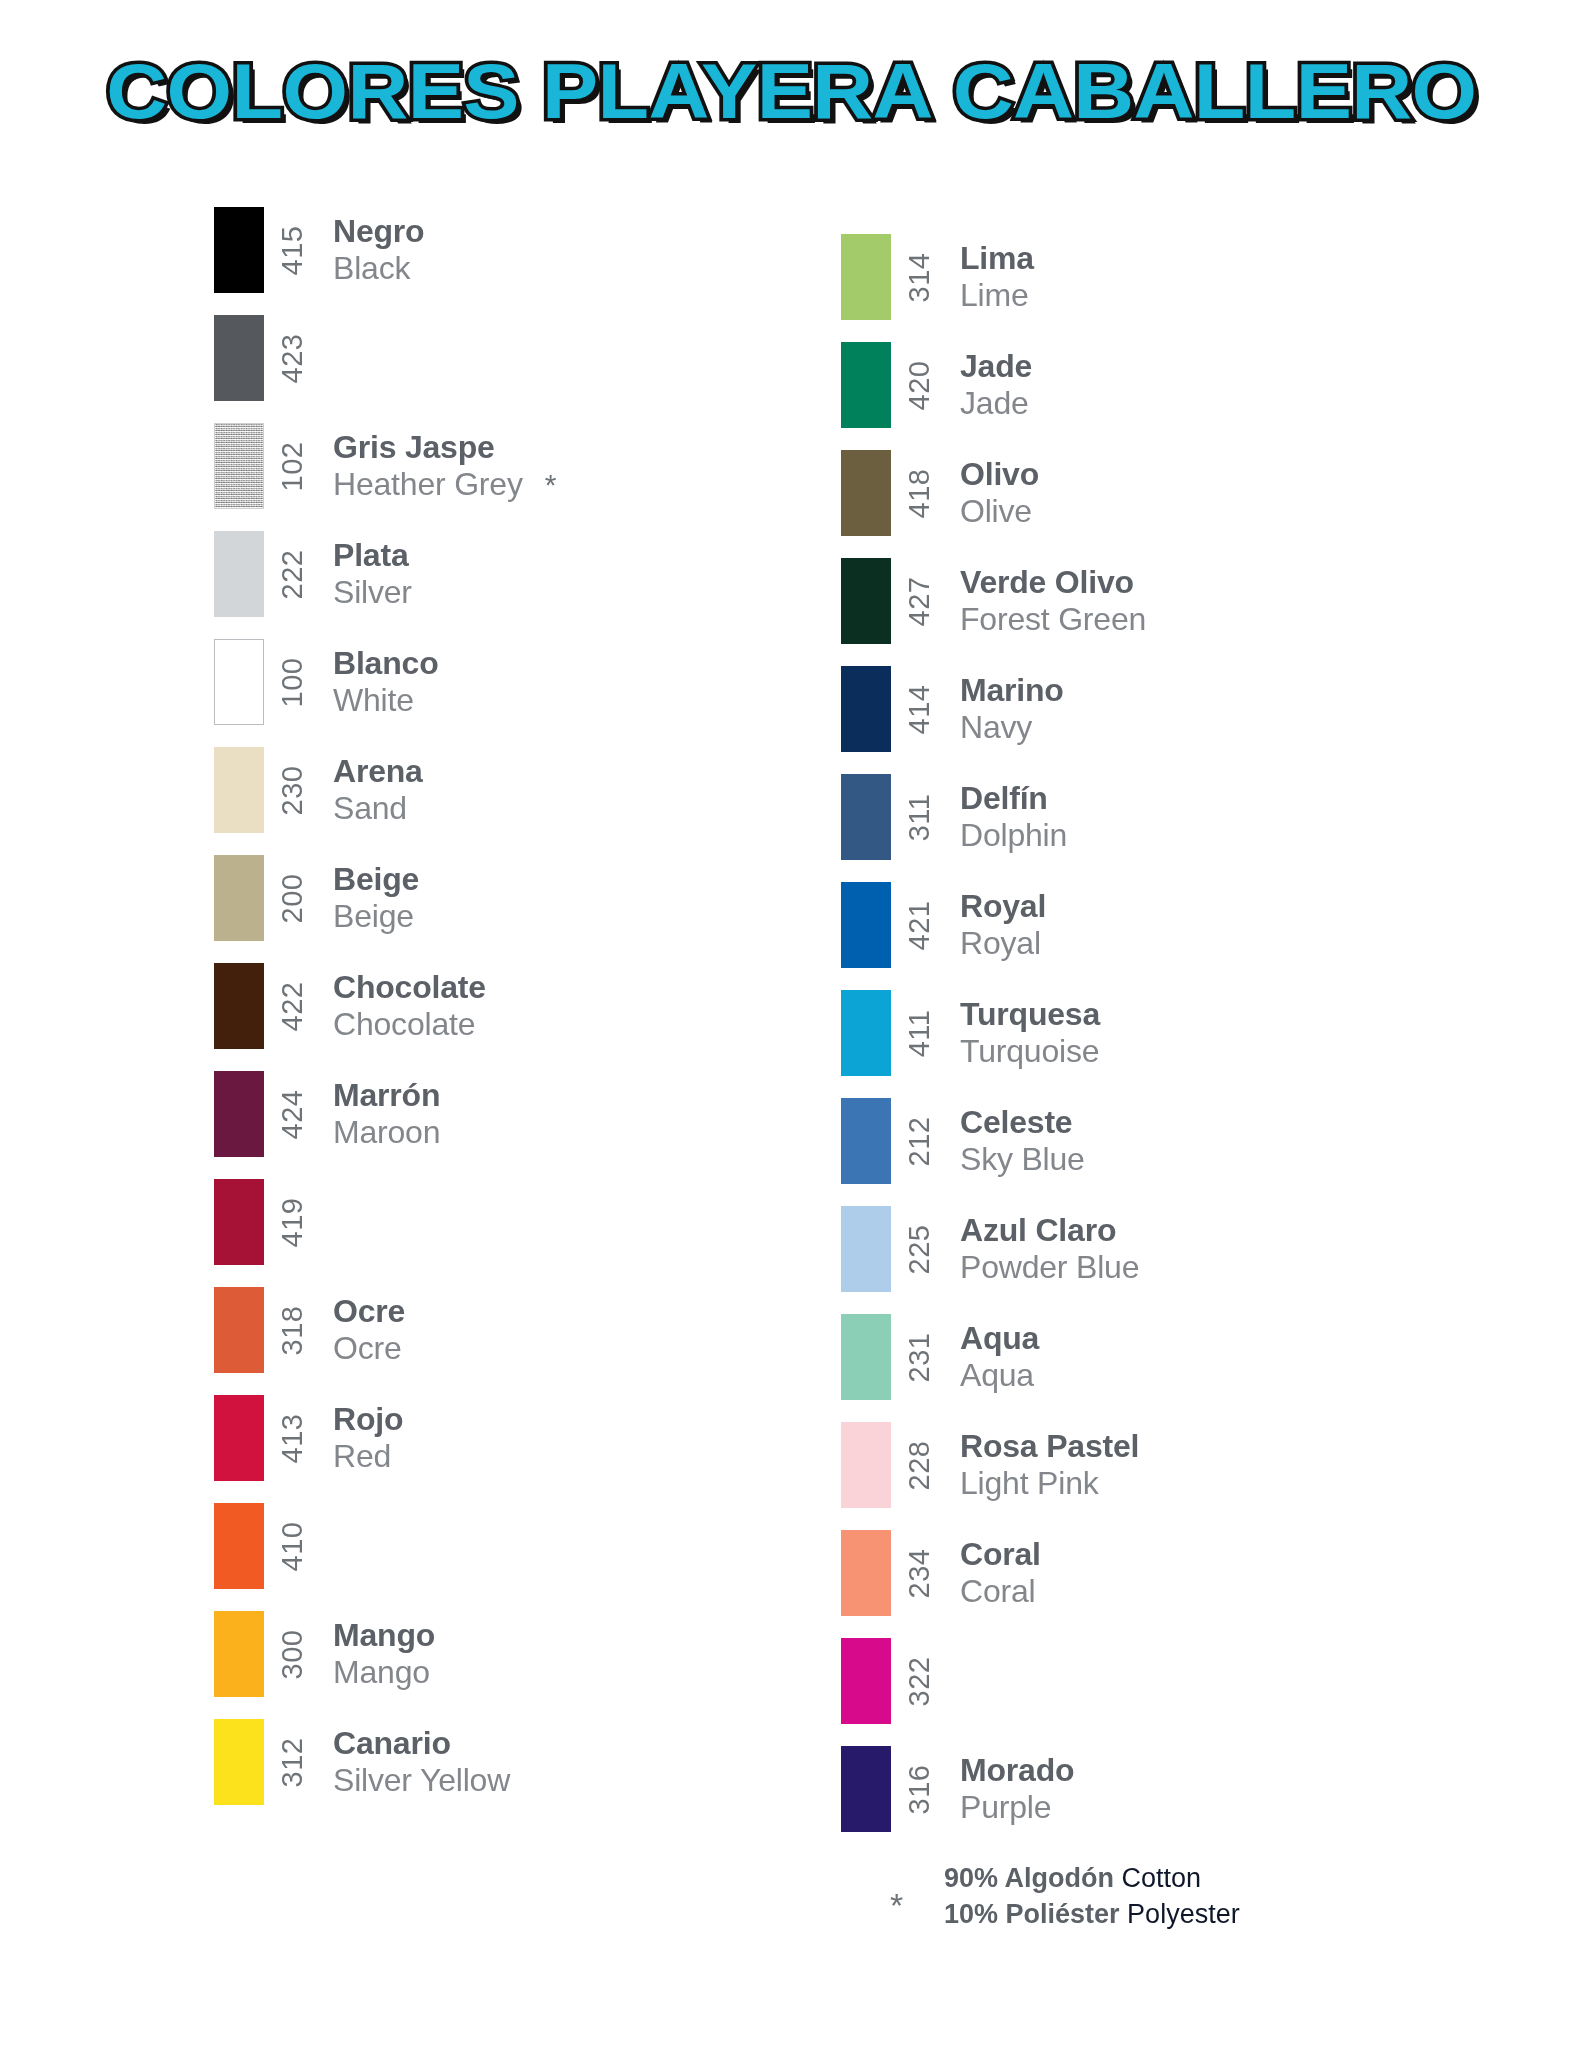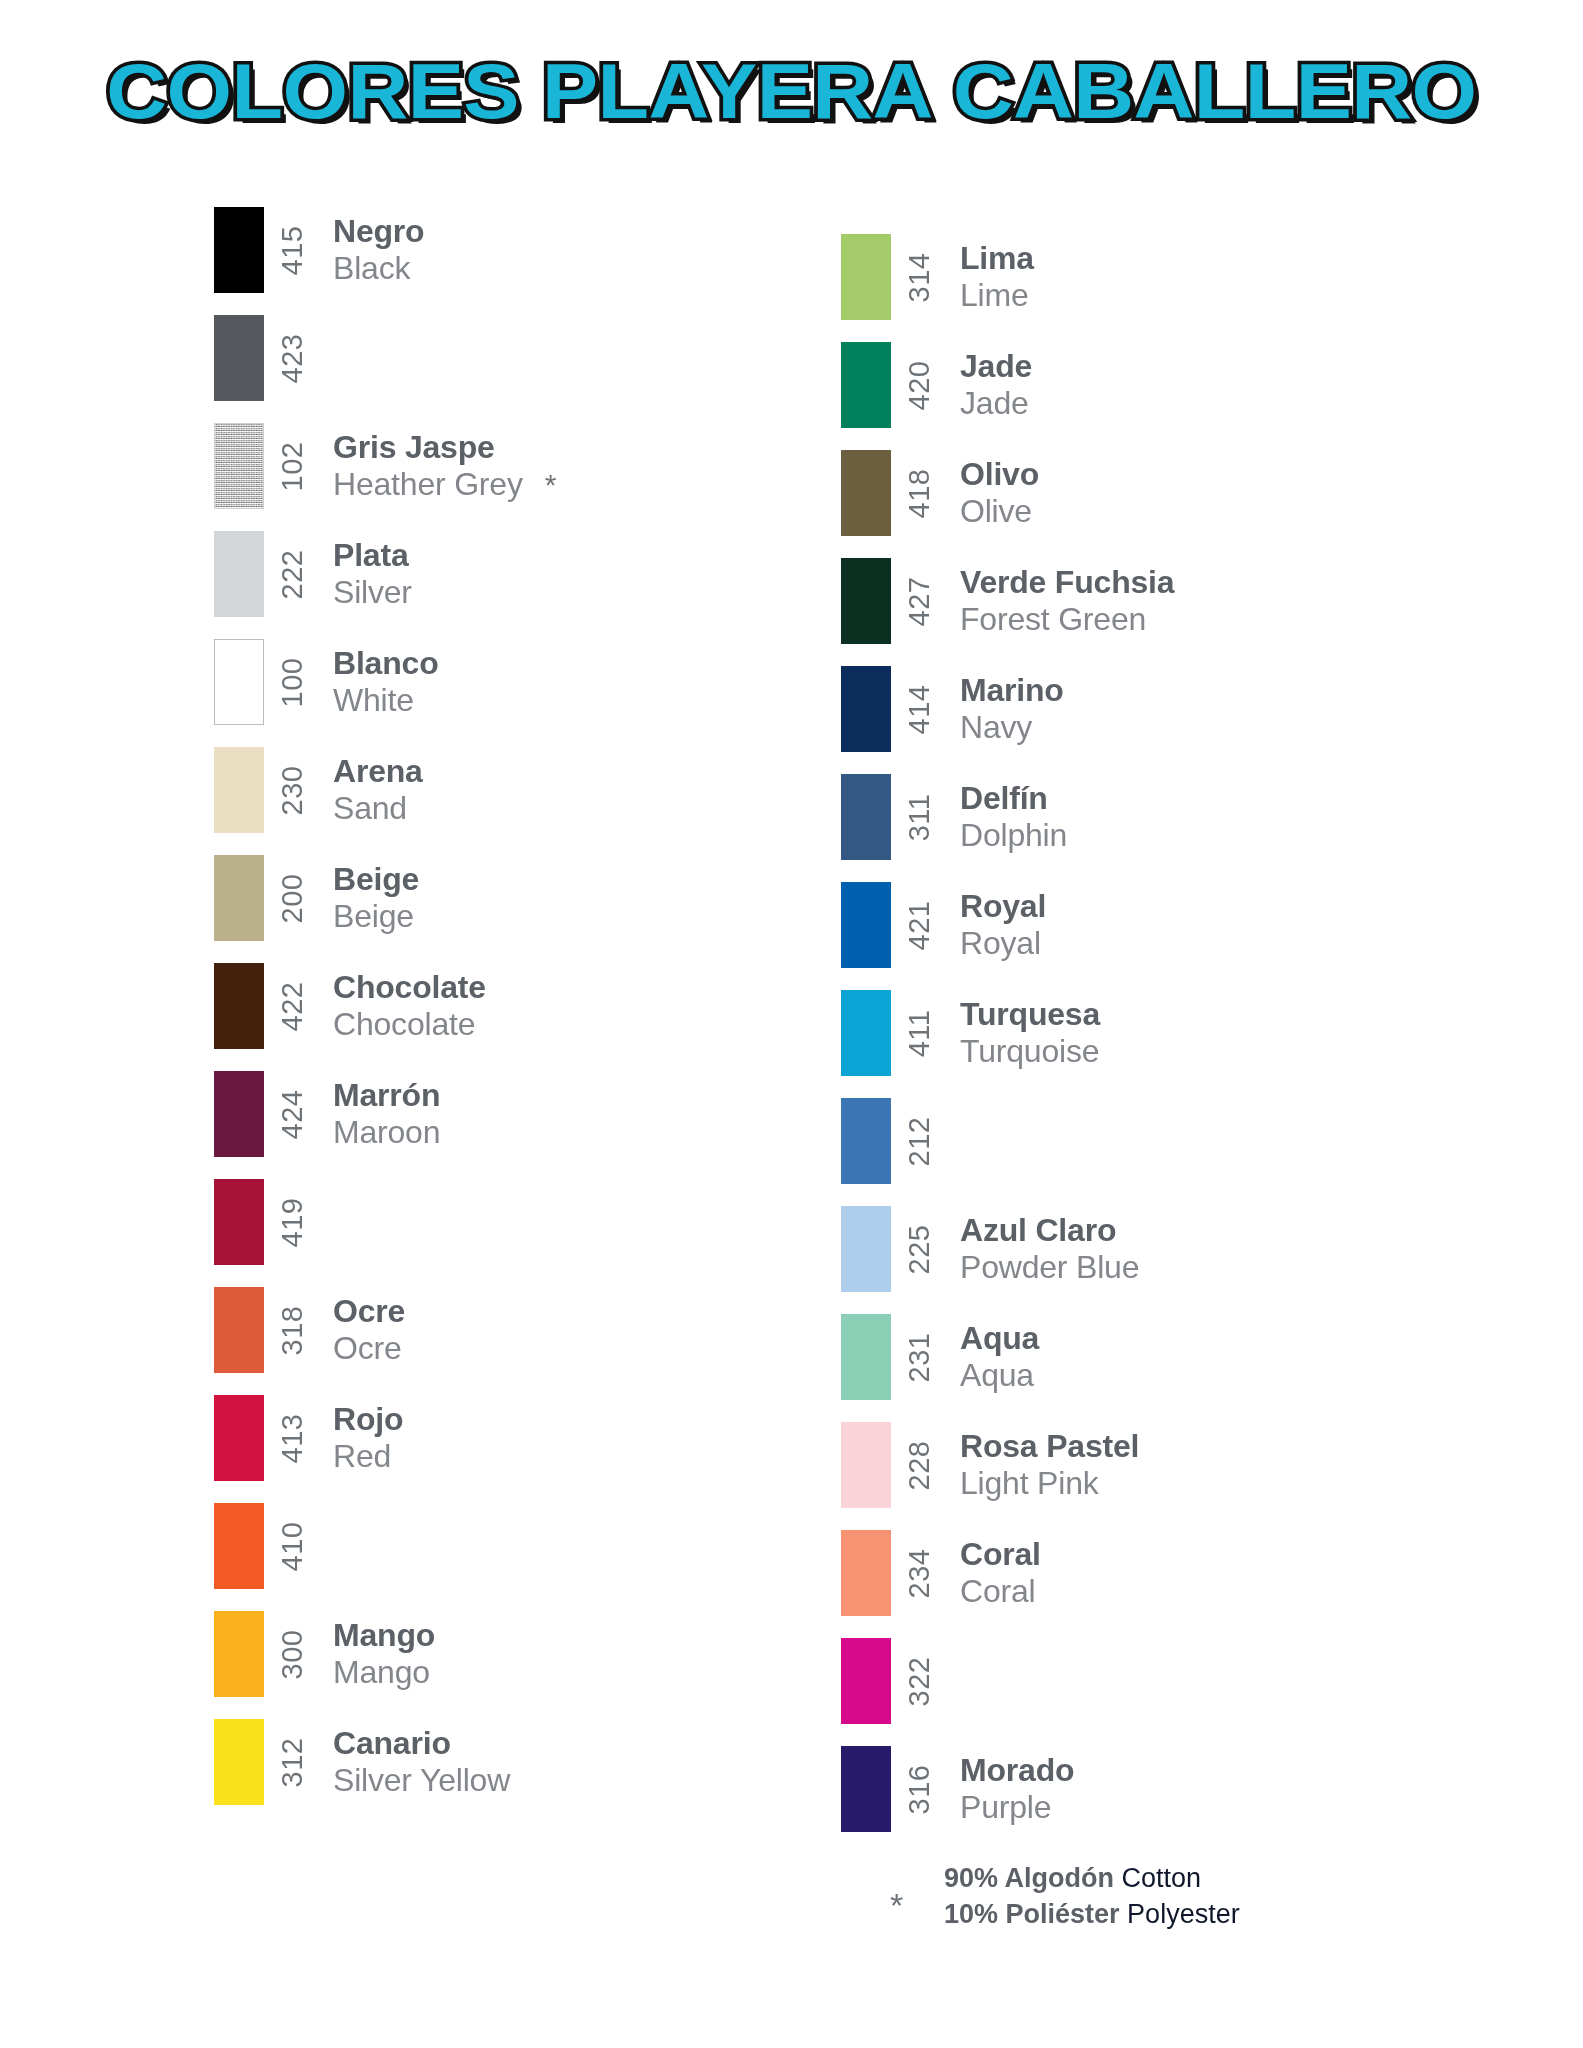--- a/index.html
+++ b/index.html
@@ -397,21 +397,21 @@
                 <div class="name-en">Olive</div>
               </div>
             </div>
           </div>
           <div class="row">
             <div class="swatch" style="background: rgb(11, 48, 33);"></div>
             <div class="code">
               <span>427</span>
             </div>
             <div class="names">
-              <div class="name-es">Verde Fuchsia</div>
+              <div class="name-es">Verde Olivo</div>
               <div class="name-en-line">
                 <div class="name-en">Forest Green</div>
               </div>
             </div>
           </div>
           <div class="row">
             <div class="swatch" style="background: rgb(11, 45, 91);"></div>
             <div class="code">
               <span>414</span>
             </div>
@@ -455,20 +455,26 @@
               <div class="name-es">Turquesa</div>
               <div class="name-en-line">
                 <div class="name-en">Turquoise</div>
               </div>
             </div>
           </div>
           <div class="row">
             <div class="swatch" style="background: rgb(60, 117, 180);"></div>
             <div class="code">
               <span>212</span>
+            </div>
+            <div class="names">
+              <div class="name-es">Celeste</div>
+              <div class="name-en-line">
+                <div class="name-en">Sky Blue</div>
+              </div>
             </div>
           </div>
           <div class="row">
             <div class="swatch" style="background: rgb(174, 205, 235);"></div>
             <div class="code">
               <span>225</span>
             </div>
             <div class="names">
               <div class="name-es">Azul Claro</div>
               <div class="name-en-line">

